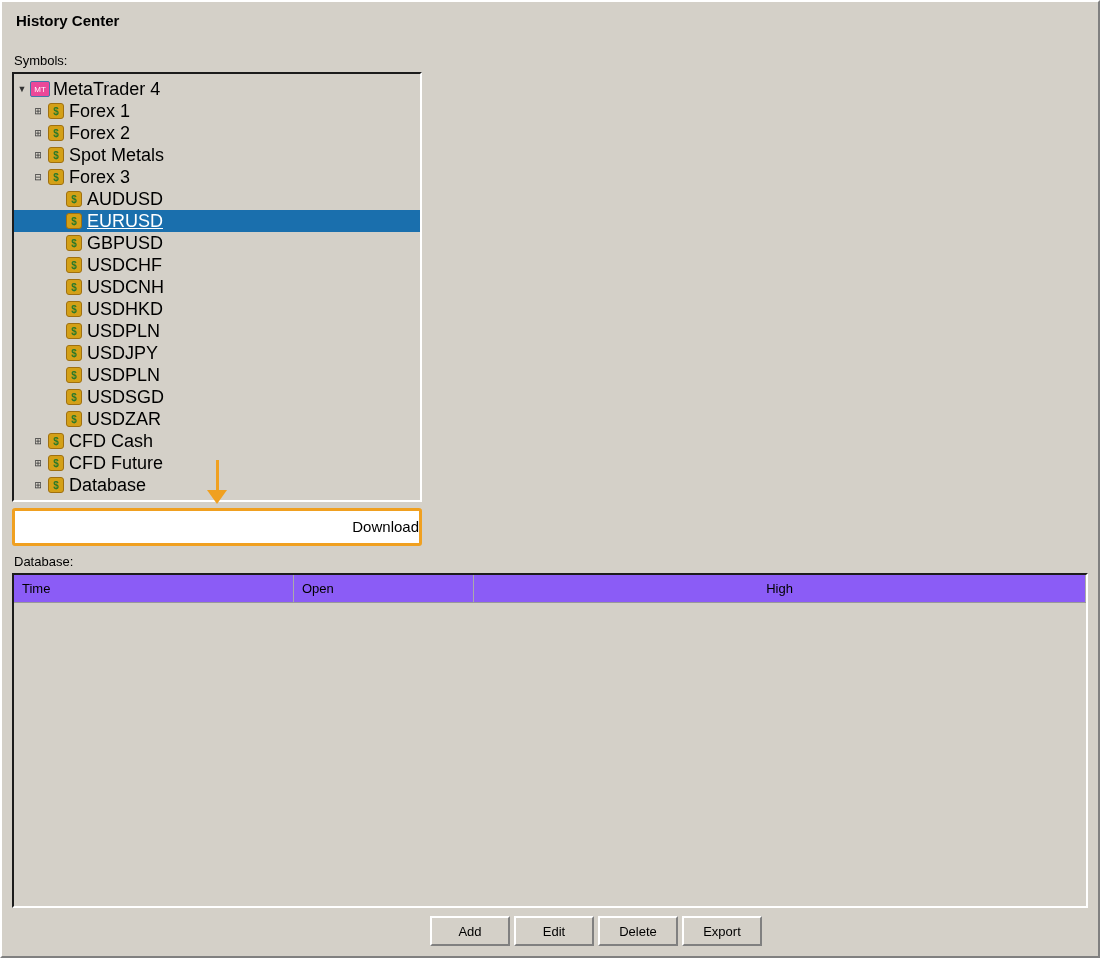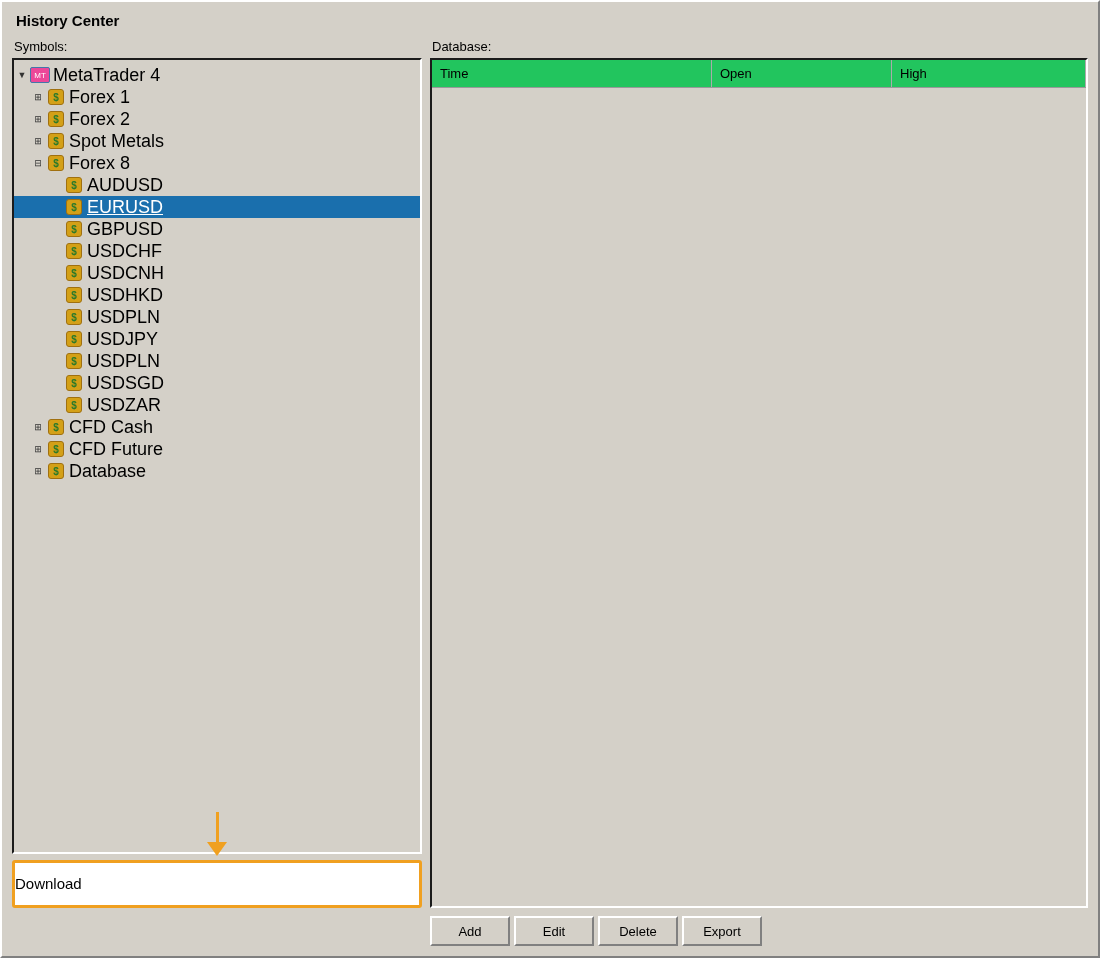--- a/index.html
+++ b/index.html
@@ -19,26 +19,26 @@
       width: 1100px;
       height: 958px;
       display: flex;
       flex-direction: column;
       padding: 10px;
     }
     .title-bar {
       font-size: 15px;
       font-weight: bold;
       color: #000;
-      margin-bottom: 10px;
+      margin-bottom: 24px;
       padding-left: 4px;
     }
     .main-content {
       display: flex;
-      flex-direction: row;
+      flex-direction: column;
       flex: 1;
       gap: 8px;
       min-height: 0;
     }
     
     .left-panel {
       display: flex;
       flex-direction: column;
       width: 410px;
       min-width: 410px;
@@ -150,28 +150,28 @@
     }
     .arrow-head {
       width: 0;
       height: 0;
       border-left: 10px solid transparent;
       border-right: 10px solid transparent;
       border-top: 14px solid #f0a020;
     }
     .download-btn {
       width: 100%;
-      height: 48px;
+      height: 38px;
       background: #ffffff;
       border: 3px solid #f0a020;
       border-radius: 3px;
       font-size: 15px;
       color: #000;
       cursor: pointer;
-      text-align: left;
+      text-align: right;
       line-height: 32px;
     }
     
     .right-panel {
       display: flex;
       flex-direction: column;
       flex: 1;
       min-width: 0;
     }
     .db-label {
@@ -185,33 +185,33 @@
       background: #d4d0c8;
       border: 2px inset #808080;
       border-top-color: #707070;
       border-left-color: #707070;
       border-bottom-color: #ffffff;
       border-right-color: #ffffff;
       overflow: hidden;
     }
     .table-header {
       display: flex;
-      background: #22c55e;
+      background: #8b5cf6;
       border-bottom: 1px solid #999;
     }
     .col-header {
       padding: 6px 8px;
       font-size: 13px;
       color: #000;
       border-right: 1px solid #aaa;
       flex-shrink: 0;
     }
     .col-time { width: 280px; text-align: left; }
     .col-open { width: 180px; }
-    .col-high { flex: 1; text-align: left; }
+    .col-high { flex: 1; text-align: center; }
     .table-body {
       background: #d4d0c8;
       height: calc(100% - 34px);
     }
     
     .bottom-bar {
       display: flex;
       flex-direction: row;
       margin-top: 8px;
       gap: 0;
@@ -285,21 +285,21 @@
             <span class="icon-dollar">$</span>
           </span>
           <span class="node-label">Spot Metals</span>
         </div>
 
         <div class="tree-node" style="padding-left:16px;">
           <span class="expander">⊟</span>
           <span class="node-icon">
             <span class="icon-dollar">$</span>
           </span>
-          <span class="node-label">Forex 8</span>
+          <span class="node-label">Forex 3</span>
         </div>
 
         <div class="tree-node" style="padding-left:50px;">
           <span class="node-icon">
             <span class="icon-dollar">$</span>
           </span>
           <span class="node-label">AUDUSD</span>
         </div>
 
         <div class="tree-node selected" style="padding-left:50px;">

